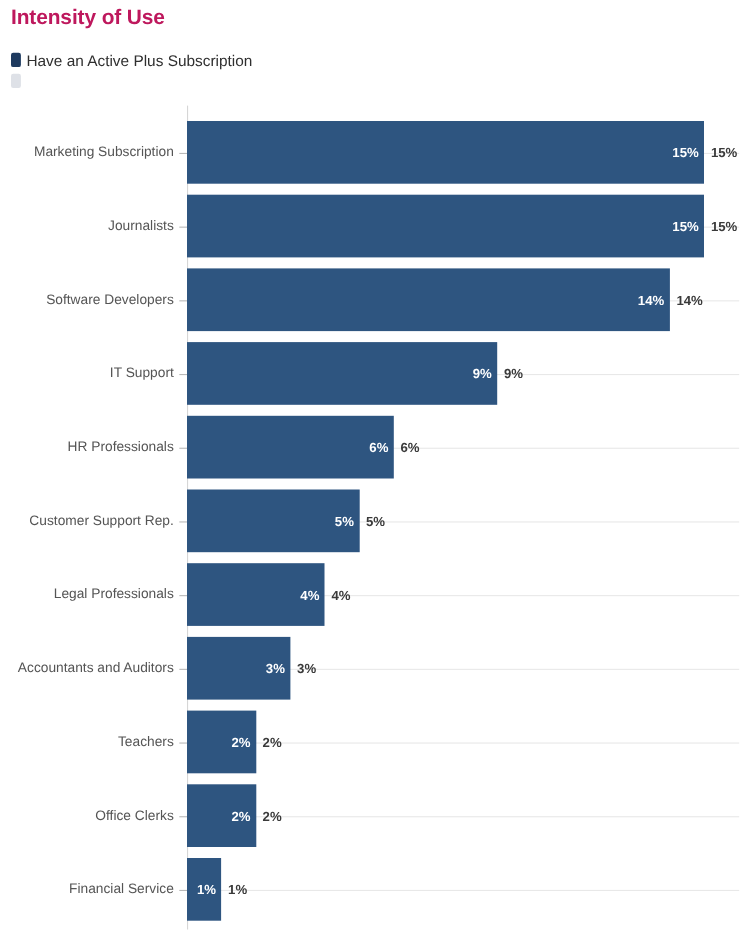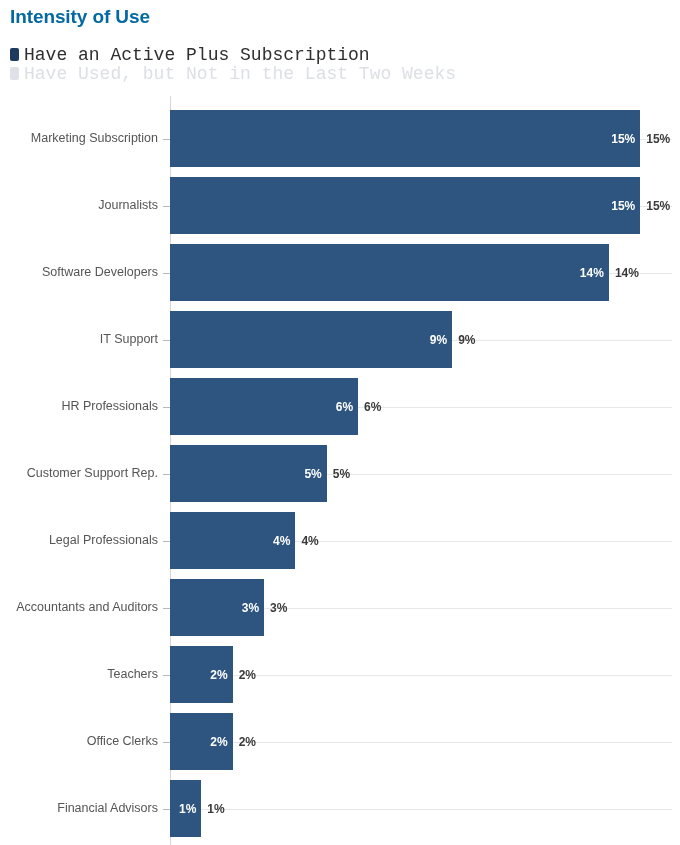--- a/index.html
+++ b/index.html
@@ -16,21 +16,21 @@
     -webkit-font-smoothing: antialiased;
   }
 
   
   #chart-title {
     position: absolute;
     left: 10px;
     top: 6px;
     font-size: 19px;
     font-weight: bold;
-    color: #0369a1;
+    color: #be185d;
     letter-spacing: -0.1px;
     white-space: nowrap;
   }
 
   
   #legend {
     position: absolute;
     left: 10px;
     top: 45px;
     width: 660px;
@@ -48,23 +48,22 @@
     white-space: nowrap;
     cursor: pointer;
   }
   .legend-swatch {
     width: 9px;
     height: 13px;
     border-radius: 2px;
     flex: 0 0 auto;
   }
   .legend-label {
-    font-size: 18px;
+    font-size: 14px;
     line-height: 1;
-    font-family: Liberation Mono, monospace;
   }
   .legend-item.active .legend-swatch { background: #1e3a5f; }
   .legend-item.active .legend-label  { color: #2f2f2f; }
   .legend-item.inactive .legend-swatch { background: #dee1e7; }
   .legend-item.inactive .legend-label  { color: #dcdfe5; }
 
   
   #plot {
     position: absolute;
     left: 0;
@@ -134,21 +133,20 @@
 <div id="chart-title">Intensity of Use</div>
 
 <div id="legend">
     <div class="legend-item active">
       <span class="legend-swatch" style="background: rgb(30, 58, 95);"></span>
       <span class="legend-label">Have an Active Plus Subscription</span>
     </div>
     <div style="flex-basis: 100%; height: 0px;"></div>
     <div class="legend-item inactive">
       <span class="legend-swatch" style="background: rgb(222, 225, 231);"></span>
-      <span class="legend-label">Have Used, but Not in the Last Two Weeks</span>
     </div>
   </div>
 
 <div id="plot">
   <div class="axis-line"></div>
 <div class="row">
       <div class="gridline" style="top: 42.5px;"></div>
       <div class="tick" style="top: 42.5px;"></div>
       <div class="cat-label" style="top: 34.5px;">Marketing Subscription</div>
       <div class="bar" style="top: 14px; height: 57px; width: 470.25px; background: rgb(46, 85, 128);"></div>
@@ -223,18 +221,18 @@
       <div class="gridline" style="top: 645.5px;"></div>
       <div class="tick" style="top: 645.5px;"></div>
       <div class="cat-label" style="top: 637.5px;">Office Clerks</div>
       <div class="bar" style="top: 617px; height: 57px; width: 62.7px; background: rgb(46, 85, 128);"></div>
       <div class="val-inside" style="top: 638.5px; left: 227.7px; transform: translateX(-100%);">2%</div>
       <div class="val-outside" style="top: 638.5px; left: 238.7px;">2%</div>
     </div>
     <div class="row">
       <div class="gridline" style="top: 712.5px;"></div>
       <div class="tick" style="top: 712.5px;"></div>
-      <div class="cat-label" style="top: 704.5px;">Financial Advisors</div>
+      <div class="cat-label" style="top: 704.5px;">Financial Service</div>
       <div class="bar" style="top: 684px; height: 57px; width: 31.35px; background: rgb(46, 85, 128);"></div>
       <div class="val-inside" style="top: 705.5px; left: 196.35px; transform: translateX(-100%);">1%</div>
       <div class="val-outside" style="top: 705.5px; left: 207.35px;">1%</div>
     </div>
   </div>
 
 </body></html>

